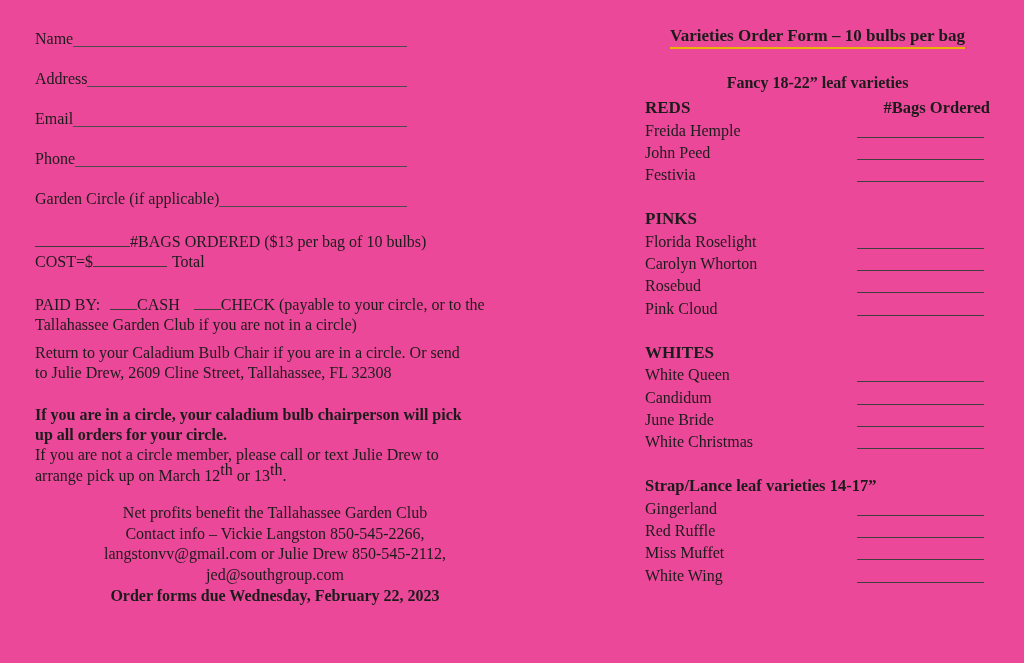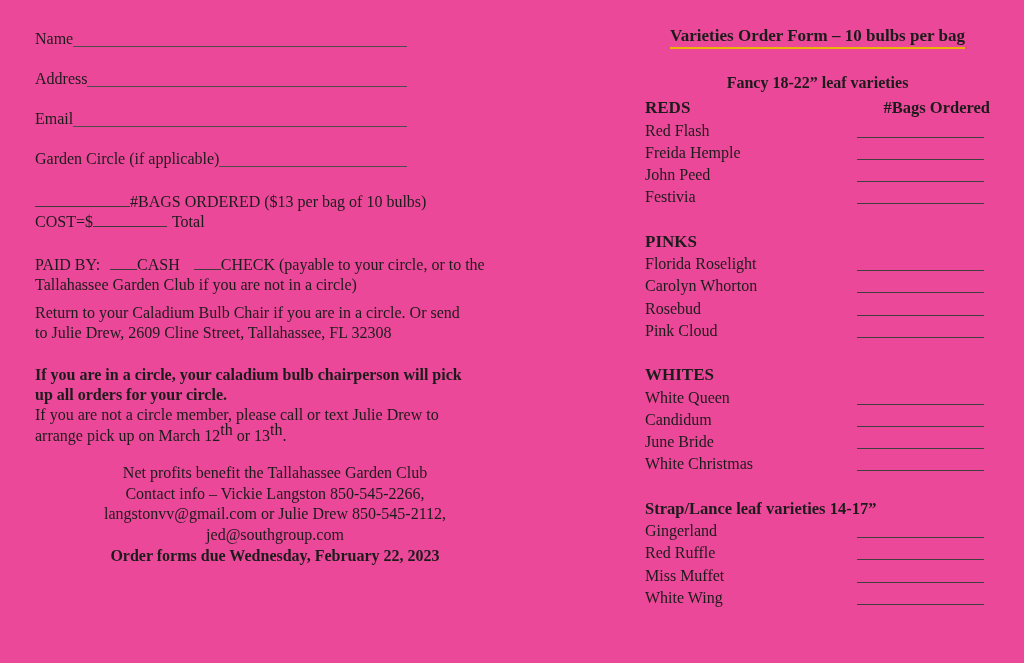--- a/index.html
+++ b/index.html
@@ -54,20 +54,24 @@
     </div>
     <div class="field-row">
       <span class="flabel">Address</span>
       <span class="fline"></span>
     </div>
     <div class="field-row">
       <span class="flabel">Email</span>
       <span class="fline"></span>
     </div>
     <div class="field-row">
+      <span class="flabel">Phone</span>
+      <span class="fline"></span>
+    </div>
+    <div class="field-row">
       <span class="flabel">Garden Circle (if applicable)</span>
       <span class="fline"></span>
     </div>
 
     <div class="bags-section">
       <div class="line"><span class="blank bags-blank"></span><span>#BAGS ORDERED ($13 per bag of 10 bulbs)</span></div>
       <div class="line"><span>COST=$</span><span class="blank cost-blank"></span><span>Total</span></div>
     </div>
 
     <div class="paid-section">
@@ -98,24 +102,20 @@
 
   <div class="right-col">
 
     <div class="vtitle"><span>Varieties Order Form – 10 bulbs per bag</span></div>
 
     <div class="fancy-heading">Fancy 18-22” leaf varieties</div>
 
     <div class="group-head">
       <span>REDS</span>
       <span class="bags-col-header">#Bags Ordered</span>
-    </div>
-    <div class="vrow">
-      <span class="vname">Red Flash</span>
-      <span class="vline"></span>
     </div>
     <div class="vrow">
       <span class="vname">Freida Hemple</span>
       <span class="vline"></span>
     </div>
     <div class="vrow">
       <span class="vname">John Peed</span>
       <span class="vline"></span>
     </div>
     <div class="vrow">

